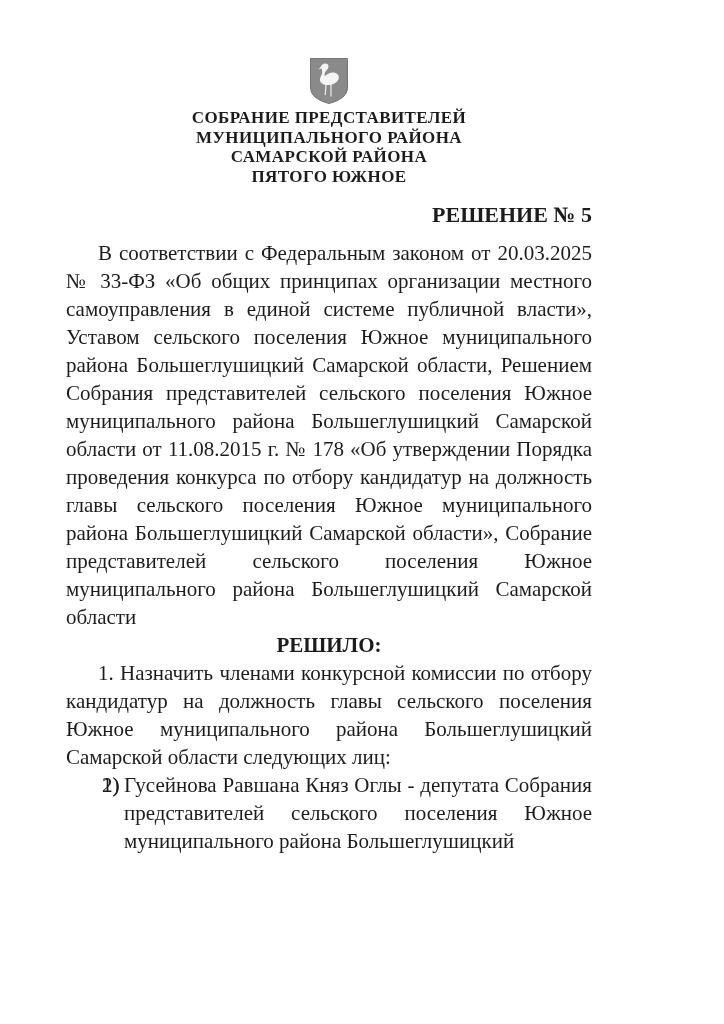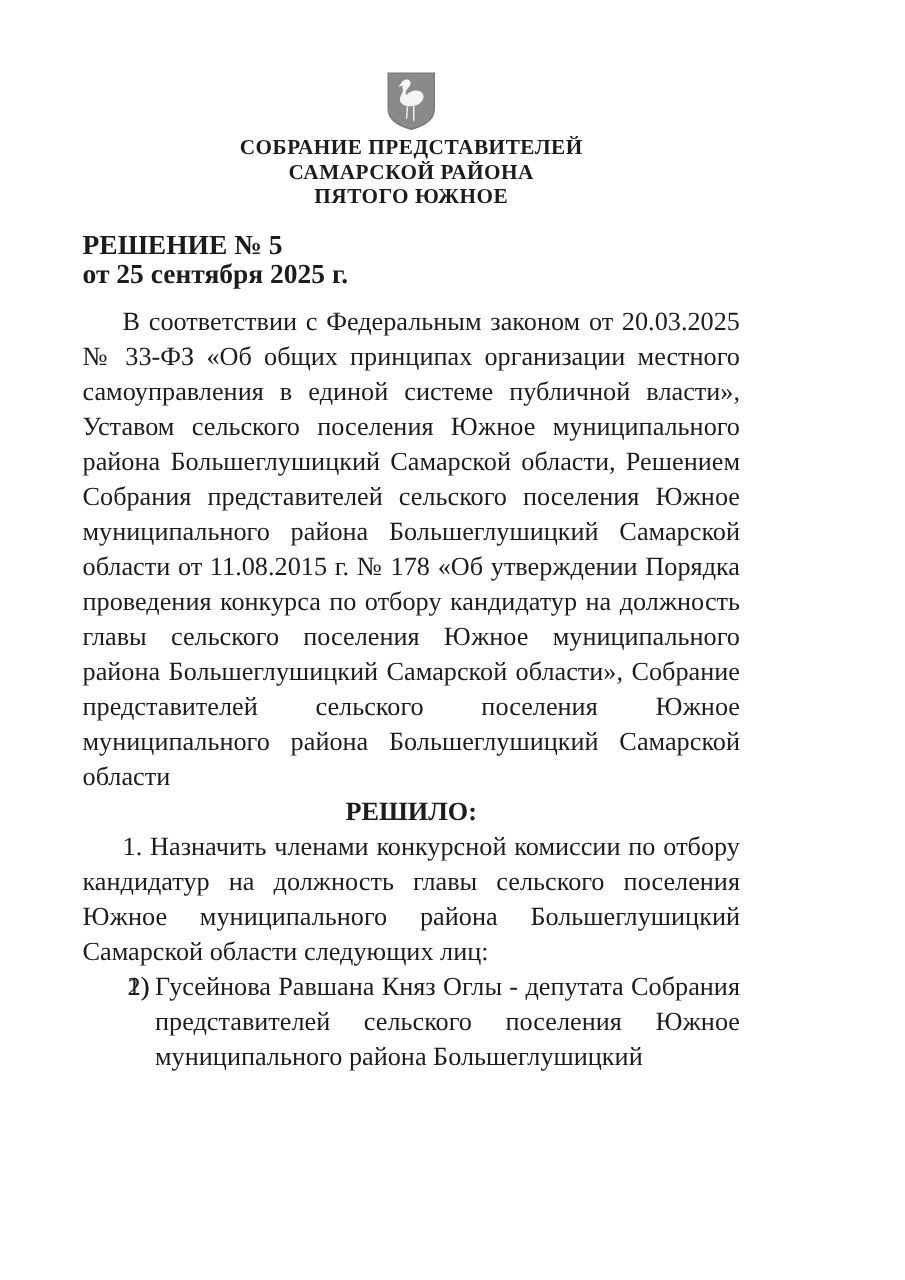--- a/index.html
+++ b/index.html
@@ -28,21 +28,21 @@
   .org-header {
     margin-top: 3px;
     text-align: center;
     font-weight: bold;
     font-size: 17px;
     line-height: 19.5px;
     letter-spacing: 0.4px;
   }
   .decision-block {
     margin-top: 17px;
-    text-align: left;
+    text-align: right;
     font-weight: bold;
     font-size: 22px;
     line-height: 23px;
   }
   .doc-title {
     margin: 9px 0 0 0;
     text-align: center;
     font-weight: bold;
     font-size: 21px;
     line-height: 26px;
@@ -91,27 +91,27 @@
     <svg viewBox="0 0 40 48" xmlns="http://www.w3.org/2000/svg">
       <path d="M1.5,1.5 H38.5 V30 C38.5,39 31,43.5 20,46.5 C9,43.5 1.5,39 1.5,30 Z" fill="#8a8a8a" stroke="#757575" stroke-width="1"></path>
       <path d="M13,8 C16,5.5 19.5,6.5 19.5,9.8 C19.5,12 17.5,13 16.3,15 C15.3,16.8 15.2,18 16.2,19 C19.5,15.2 25.5,14.2 28.5,17.2 C31.5,20.2 29.2,25.2 24,27.2 C19.8,28.8 13.8,28.2 11.8,25.2 C9.9,22.4 11.8,19.2 12.9,17.2 C14,15.2 12,10.8 13,8 Z" fill="#f5f5f5"></path>
       <path d="M13.4,7.6 L9.6,12.6 L14,11 Z" fill="#f5f5f5"></path>
       <path d="M17,28 L16.2,38 M22,28 L22,39.5" stroke="#eeeeee" stroke-width="1.2" fill="none"></path>
     </svg>
   </div>
 
   <div class="org-header">
     <div>СОБРАНИЕ ПРЕДСТАВИТЕЛЕЙ</div>
+    <div>МУНИЦИПАЛЬНОГО РАЙОНА</div>
     <div>САМАРСКОЙ РАЙОНА</div>
     <div>ПЯТОГО ЮЖНОЕ</div>
   </div>
 
   <div class="decision-block">
     <div>РЕШЕНИЕ № 5</div>
-    <div>от 25 сентября  2025 г.</div>
   </div>
 
 
   <p class="body-par">В соответствии с Федеральным законом от 20.03.2025 № 33-ФЗ «Об общих принципах организации местного самоуправления в единой системе публичной власти», Уставом сельского поселения Южное муниципального района Большеглушицкий Самарской области, Решением Собрания представителей сельского поселения Южное муниципального района Большеглушицкий Самарской области от 11.08.2015 г.  № 178 «Об утверждении Порядка проведения конкурса по отбору кандидатур на должность главы сельского поселения Южное муниципального района Большеглушицкий Самарской области», Собрание представителей сельского поселения Южное  муниципального района Большеглушицкий Самарской области</p>
 
   <p class="resolved-heading">РЕШИЛО:</p>
 
   <p class="clause-par">1.  Назначить членами конкурсной комиссии  по отбору кандидатур на должность главы сельского поселения Южное муниципального района Большеглушицкий Самарской области следующих лиц:</p>
 
   <div class="num-list">

